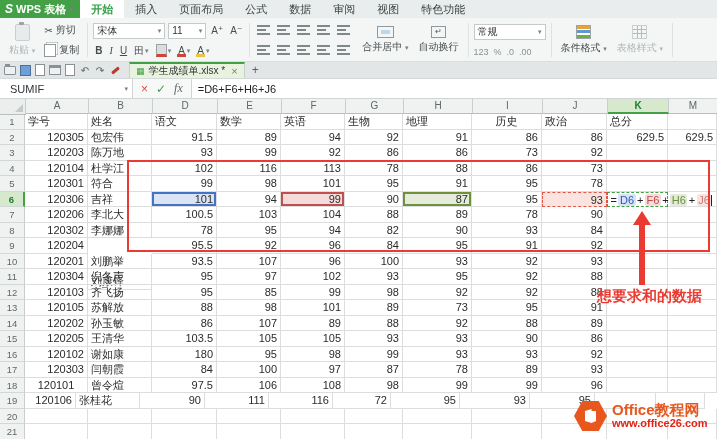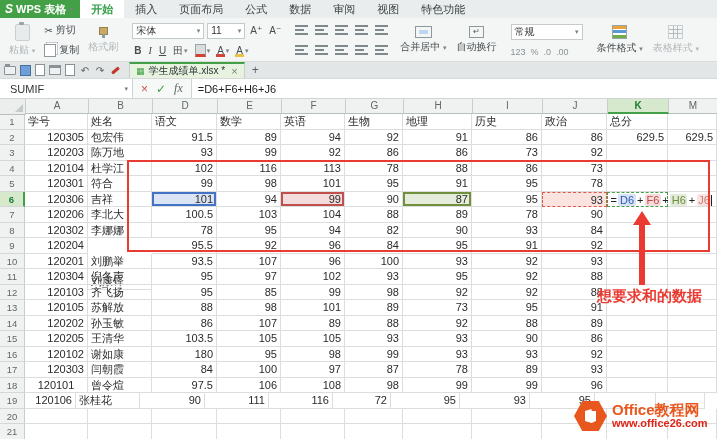--- a/index.html
+++ b/index.html
@@ -153,24 +153,20 @@
       <div class="minicol">
         <div class="minibtn">
           <span>✂</span>
           <span>剪切</span>
         </div>
         <div class="minibtn">
           <span class="ico-copy"></span>
           <span>复制</span>
         </div>
       </div>
-      <div class="bb disabled">
-        <span class="ico-brush"></span>
-        <span class="lbl">格式刷</span>
-      </div>
     </div>
     <div class="rsep"></div>
 
     <div class="rgroup fontgrp">
       <div class="frow">
         <div class="combo w64">
           <span>宋体</span>
             <span class="dd">▾</span>
         </div>
         <div class="combo w30">
@@ -372,21 +368,21 @@
     <div>
         <div class="grow">
           <div class="rowhdr">1</div>
           <div class="cell" style="width: 63px; text-align: left;">学号</div>
           <div class="cell" style="width: 64px; text-align: left;">姓名</div>
           <div class="cell" style="width: 65px; text-align: left;">语文</div>
           <div class="cell" style="width: 64px; text-align: left;">数学</div>
           <div class="cell" style="width: 64px; text-align: left;">英语</div>
           <div class="cell" style="width: 58px; text-align: left;">生物</div>
           <div class="cell" style="width: 69px; text-align: left;">地理</div>
-          <div class="cell" style="width: 70px; text-align: left;">历史</div>
+          <div class="cell" style="width: 70px; text-align: center;">历史</div>
           <div class="cell" style="width: 65px; text-align: left;">政治</div>
           <div class="cell" style="width: 61px; text-align: left;">总分</div>
           <div class="cell" style="width: 49px; text-align: left;"></div>
         </div>
         <div class="grow">
           <div class="rowhdr">2</div>
           <div class="cell" style="width: 63px; text-align: right;">120305</div>
           <div class="cell" style="width: 64px; text-align: left;">包宏伟</div>
           <div class="cell" style="width: 65px; text-align: right;">91.5</div>
           <div class="cell" style="width: 64px; text-align: right;">89</div>

